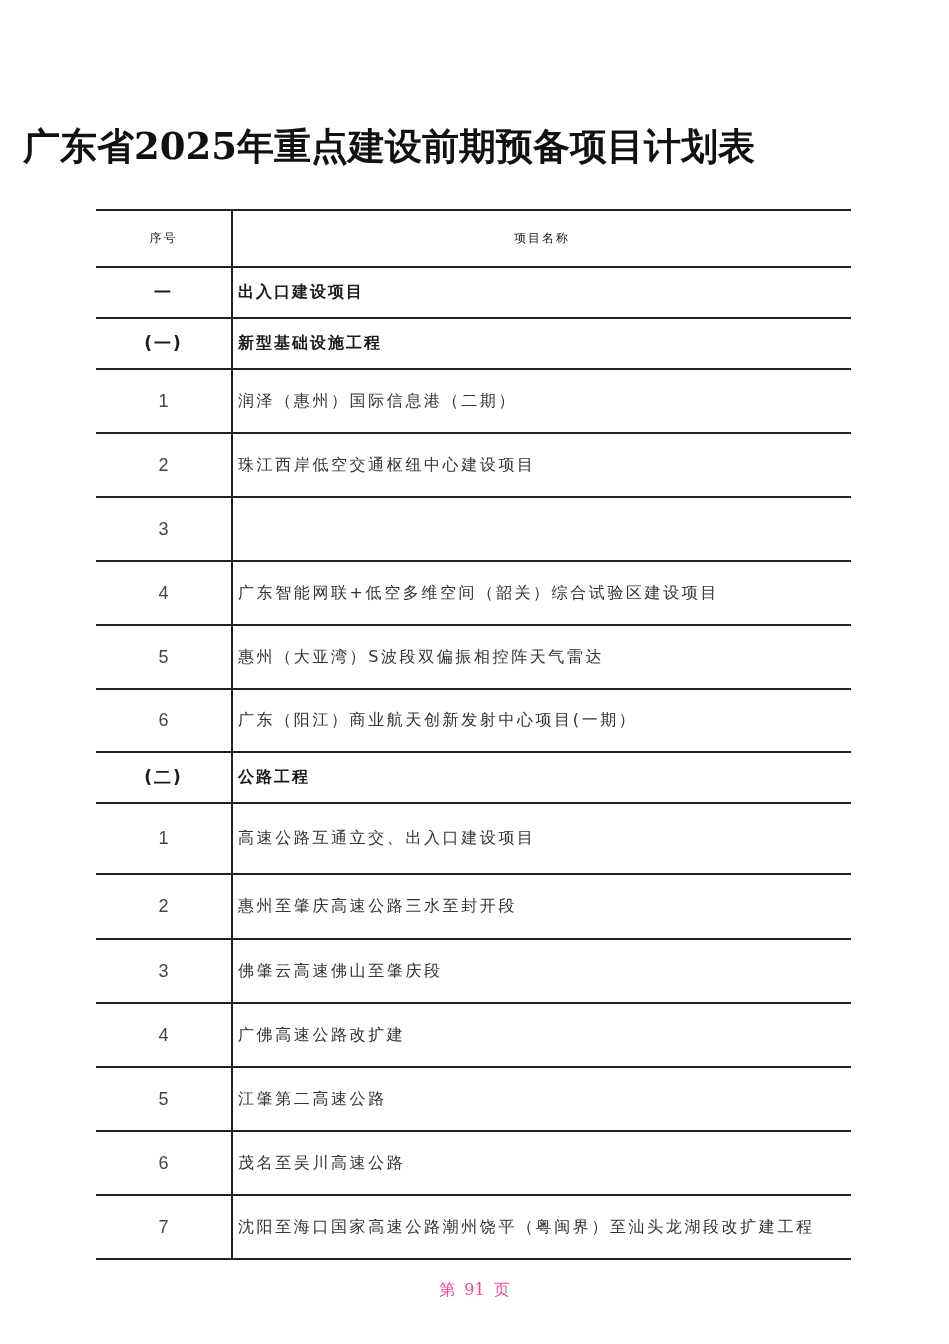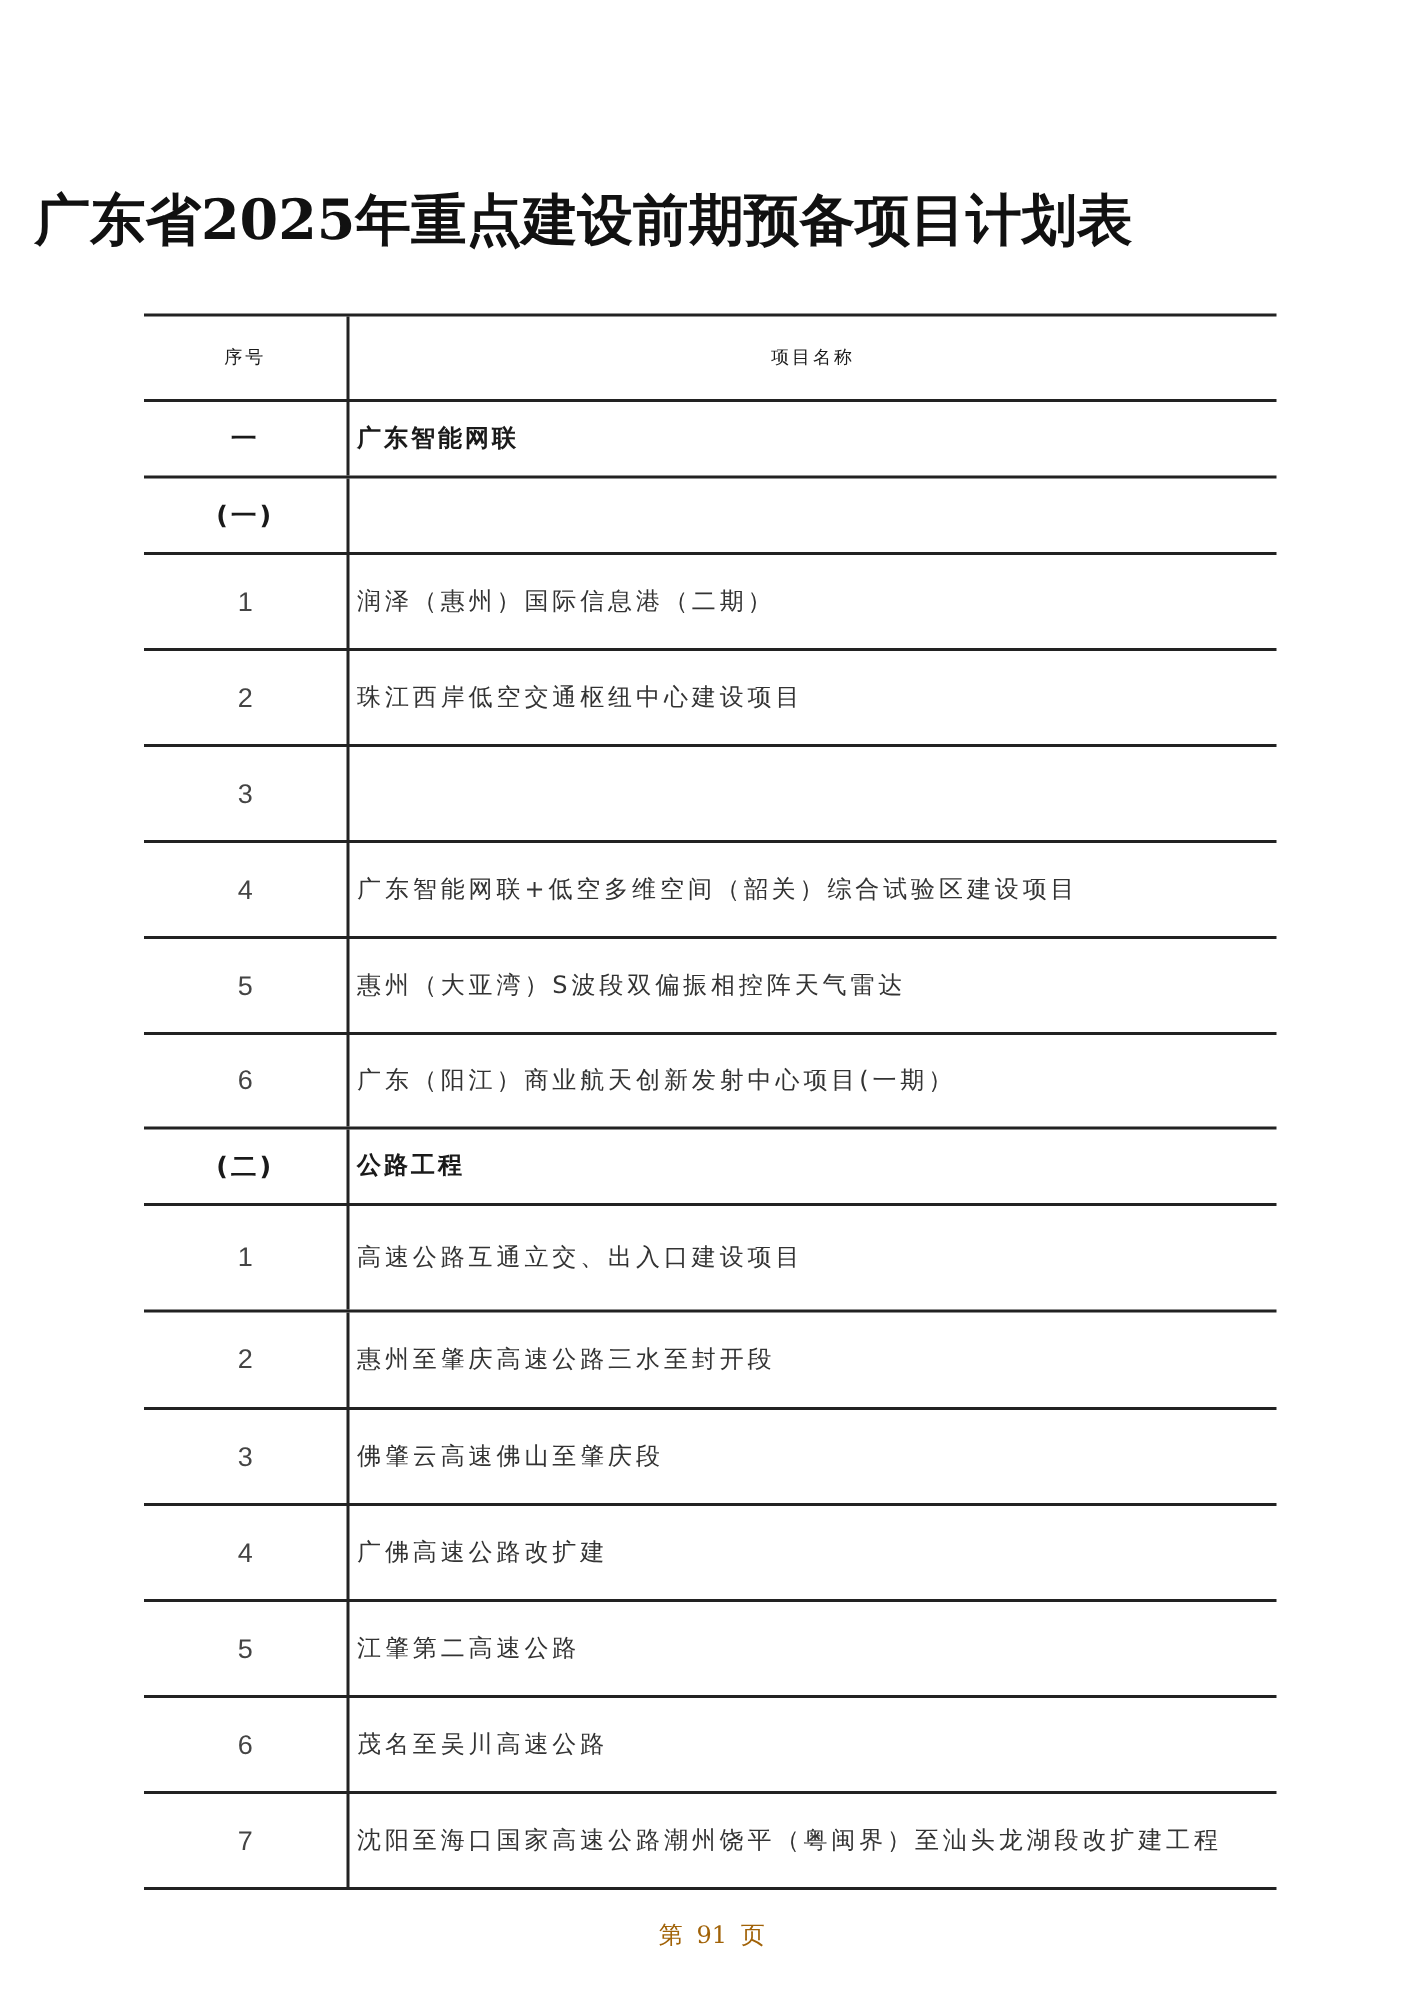--- a/index.html
+++ b/index.html
@@ -85,41 +85,42 @@
       color: #444444;
     }
     .page-footer {
       position: absolute;
       left: 0;
       top: 1280px;
       width: 949px;
       text-align: center;
       font-family: "DejaVu Serif", "Liberation Serif", serif;
       font-size: 16px;
-      color: #a16207;
+      color: #ec4899;
       word-spacing: 4px;
     }
   </style>
 </head>
 <body>
 
 <div class="page-title">广东省2025年重点建设前期预备项目计划表</div>
 
 <div class="table">
   <div class="row header" style="height:57px;">
     <div class="cell-no">序号</div>
     <div class="cell-name">项目名称</div>
   </div>
   <div id="table-body">
       <div class="row section" style="height: 51px;">
         <div class="cell-no">一</div>
-        <div class="cell-name">广东智能网联</div>
+        <div class="cell-name">出入口建设项目</div>
       </div>
       <div class="row section" style="height: 51px;">
         <div class="cell-no">(一)</div>
+        <div class="cell-name">新型基础设施工程</div>
       </div>
       <div class="row item" style="height: 64px;">
         <div class="cell-no">1</div>
         <div class="cell-name">润泽（惠州）国际信息港（二期）</div>
       </div>
       <div class="row item" style="height: 64px;">
         <div class="cell-no">2</div>
         <div class="cell-name">珠江西岸低空交通枢纽中心建设项目</div>
       </div>
       <div class="row item" style="height: 64px;">

